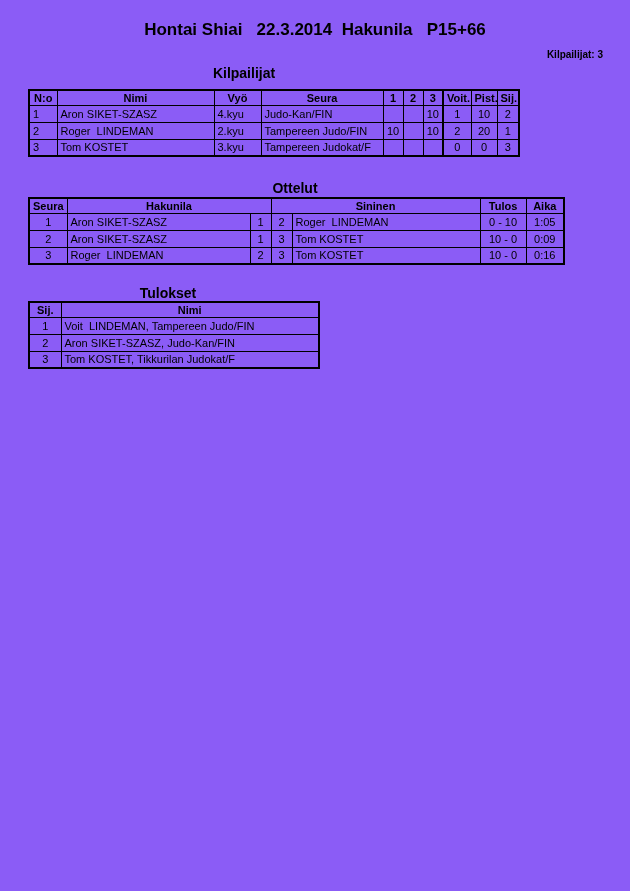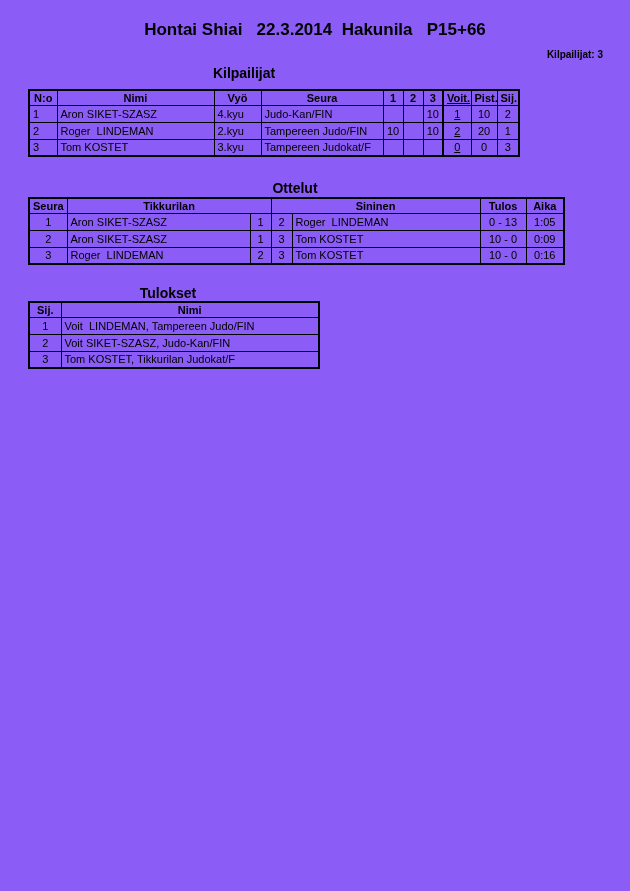--- a/index.html
+++ b/index.html
@@ -23,21 +23,21 @@
     border: 2px solid #000000; font-size: 11px;
   }
   .tbl th, .tbl td {
     border: 1px solid #000000; padding: 0 3px; height: 17px;
     overflow: hidden; white-space: pre; vertical-align: middle;
   }
   .tbl th { font-weight: bold; height: 15px; text-align: center; }
   .tl { text-align: left; }
   .tc { text-align: center; }
   .name { padding-left: 6px; }
-  .bl2 { border-left: 2px solid #000000 !important; text-decoration: underline; }
+  .bl2 { border-left: 2px solid #000000 !important; }
 </style>
 </head>
 <body>
 
 <div class="page">
 
   <div class="title">Hontai Shiai   22.3.2014  Hakunila   P15+66</div>
   <div class="count">Kilpailijat: 3</div>
 
   <div class="sec-heading" style="top:65px;left:184px;">Kilpailijat</div>
@@ -117,34 +117,34 @@
         <col style="width:183px">
         <col style="width:21px">
         <col style="width:21px">
       <col style="width:188px">
         <col style="width:46px">
         <col style="width:38px">
     </colgroup>
     <thead>
       <tr>
         <th class="tl">Seura</th>
-        <th colspan="2">Tikkurilan</th>
+        <th colspan="2">Hakunila</th>
         <th colspan="2">Sininen</th>
         <th>Tulos</th>
         <th>Aika</th>
       </tr>
     </thead>
     <tbody>
       <tr>
         <td class="tc">1</td>
         <td class="tl name">Aron SIKET-SZASZ</td>
         <td class="tc">1</td>
         <td class="tc">2</td>
         <td class="tl name">Roger  LINDEMAN</td>
-        <td class="tc">0 - 13</td>
+        <td class="tc">0 - 10</td>
         <td class="tc">1:05</td>
       </tr>
       <tr>
         <td class="tc">2</td>
         <td class="tl name">Aron SIKET-SZASZ</td>
         <td class="tc">1</td>
         <td class="tc">3</td>
         <td class="tl name">Tom KOSTET</td>
         <td class="tc">10 - 0</td>
         <td class="tc">0:09</td>
@@ -174,21 +174,21 @@
         <th>Nimi</th>
       </tr>
     </thead>
     <tbody>
       <tr>
         <td class="tc">1</td>
         <td class="tl name">Voit  LINDEMAN, Tampereen Judo/FIN</td>
       </tr>
       <tr>
         <td class="tc">2</td>
-        <td class="tl name">Voit SIKET-SZASZ, Judo-Kan/FIN</td>
+        <td class="tl name">Aron SIKET-SZASZ, Judo-Kan/FIN</td>
       </tr>
       <tr>
         <td class="tc">3</td>
         <td class="tl name">Tom KOSTET, Tikkurilan Judokat/F</td>
       </tr>
     </tbody>
   </table>
 
 </div>
 

